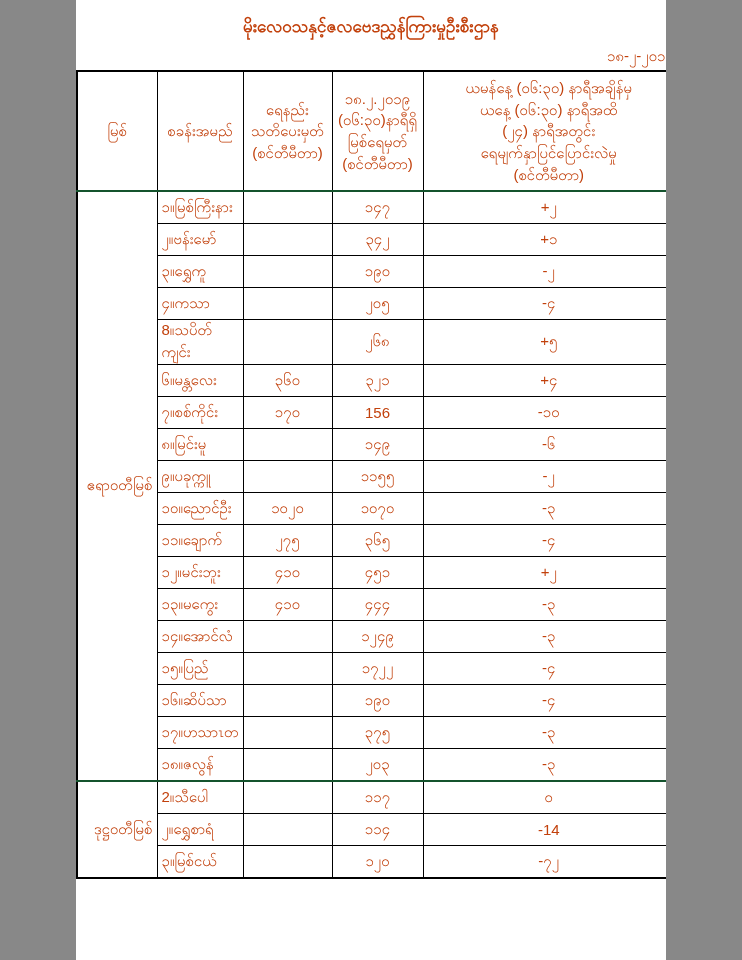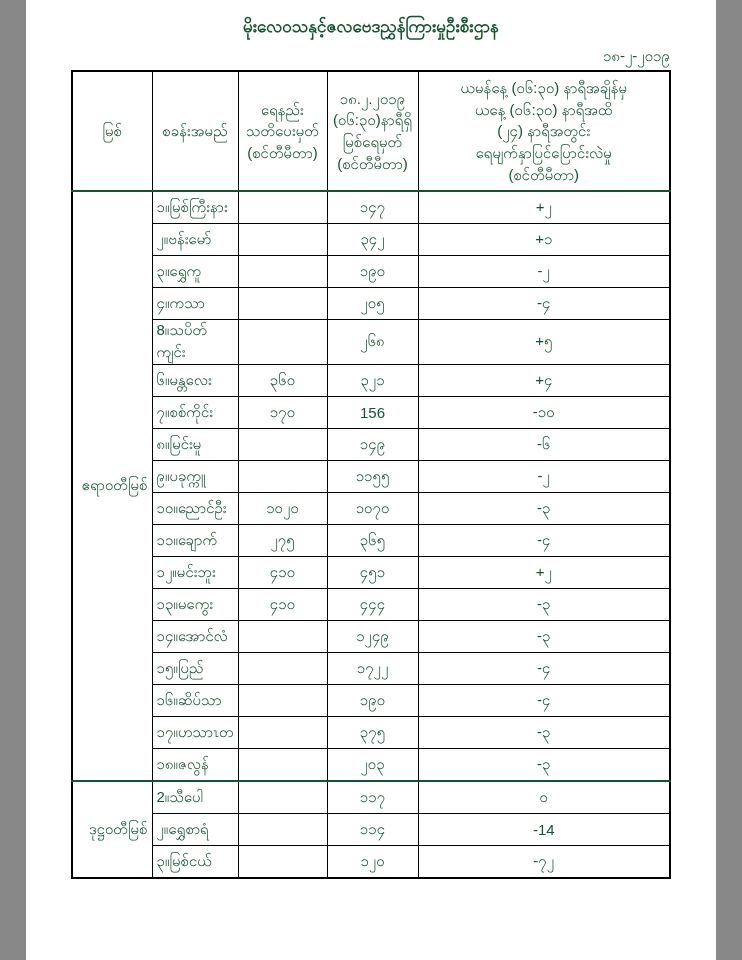--- a/index.html
+++ b/index.html
@@ -1,18 +1,18 @@
 <!DOCTYPE html>
 <html><head>
 <meta charset="utf-8">
 <style>
   html,body{margin:0;padding:0;background:#888;}
   .page{
-    position:relative;width:690px;height:960px;background:#ffffff;
-    font-family:"Liberation Sans","DejaVu Sans",sans-serif;color:#14532d;
+    position:relative;width:590px;height:960px;background:#ffffff;
+    font-family:"Liberation Sans","DejaVu Sans",sans-serif;color:#c2410c;
     margin:0 auto;overflow:hidden;
   }
   .doc-title{padding-top:13px;text-align:center;font-weight:bold;font-size:17px;line-height:1.6;}
   .date-row{width:598px;margin:6px auto 2px auto;text-align:right;font-size:15px;}
   table.report{
     width:598px;margin:2px auto 0 auto;border-collapse:collapse;table-layout:fixed;
     border:2px solid #000;
   }
   table.report th, table.report td{
     border:1px solid #000;padding:0 4px;vertical-align:middle;

